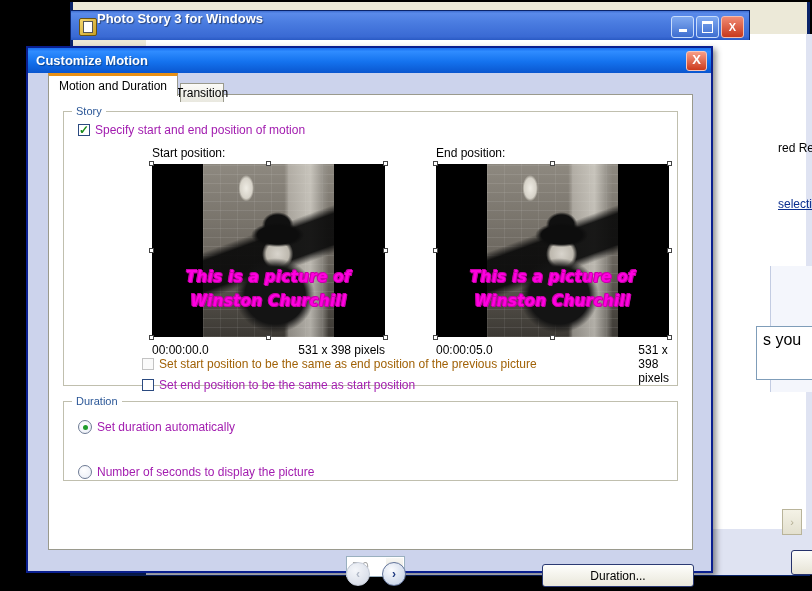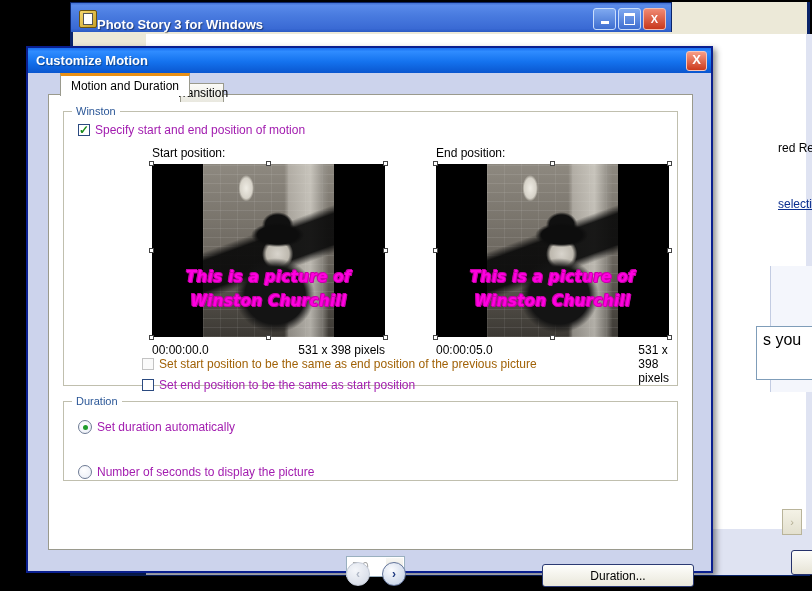--- a/index.html
+++ b/index.html
@@ -14,24 +14,24 @@
 
   
   #parent-window{
     position:absolute;left:70px;top:2px;width:740px;height:574px;
     background:#ece9d8;
     border:3px solid #0a246a;
     border-top:none;
     box-sizing:border-box;
   }
   #parent-titlebar{
-    position:absolute;left:70px;top:2px;width:602px;height:30px;
+    position:absolute;left:70px;top:10px;width:680px;height:30px;
     background:linear-gradient(180deg,#3f6fd1 0%,#5a8aea 8%,#4a7ce0 40%,#3a6ad4 88%,#2a5ac4 100%);
     border:1px solid #0a246a;border-bottom:none;box-sizing:border-box;
-    display:flex;align-items:flex-end;
+    display:flex;align-items:flex-start;
   }
   #parent-title-text{
     color:#fff;font-weight:bold;font-size:13px;margin-left:26px;
     text-shadow:1px 1px 1px rgba(0,0,0,.45);
   }
   .app-icon{
     position:absolute;left:8px;top:7px;width:16px;height:16px;
     background:linear-gradient(135deg,#f5d76e,#c9a227);
     border:1px solid #6b5310;border-radius:2px;
   }
@@ -113,21 +113,21 @@
   
   #tabstrip{position:absolute;left:0;top:25px;width:100%;height:21px;}
   .tab{
     position:absolute;top:0;height:21px;box-sizing:border-box;
     display:flex;align-items:center;justify-content:center;
     font-size:12px;color:#000;cursor:pointer;
   }
   .tab.active{
     left:20px;width:130px;background:#fff;
     border:1px solid #9a9a8d;border-top:3px solid #e89015;border-bottom:none;
-    z-index:3;height:23px;margin-left:12px;
+    z-index:3;height:23px;
   }
   .tab.inactive{
     left:152px;width:44px;background:linear-gradient(180deg,#fbfbf8,#e9e8df);
     border:1px solid #9a9a8d;border-bottom:none;z-index:2;top:10px;height:19px;
   }
 
   
   #tab-body{
     position:absolute;left:20px;top:46px;width:645px;height:456px;
     background:#fff;border:1px solid #9a9a8d;box-sizing:border-box;
@@ -286,21 +286,21 @@
     </div>
 
     <div id="tabstrip">
       <div class="tab active">Motion and Duration</div>
       <div class="tab inactive">Transition</div>
     </div>
 
     <div id="tab-body">
 
       <div class="groupbox" id="motion-group">
-        <span class="group-legend">Winston</span>
+        <span class="group-legend">Story</span>
 
         <div class="row" style="left:14px;top:11px;">
           <span class="chk">
               <span class="tick">✓</span>
             </span>
           <span class="lbl">Specify start and end position of motion</span>
         </div>
 
         <span class="preview-caption" style="left:88px;top:34px;">Start position:</span>
         <div class="preview-frame" style="left:88px;top:52px;width:233px;height:173px;">

